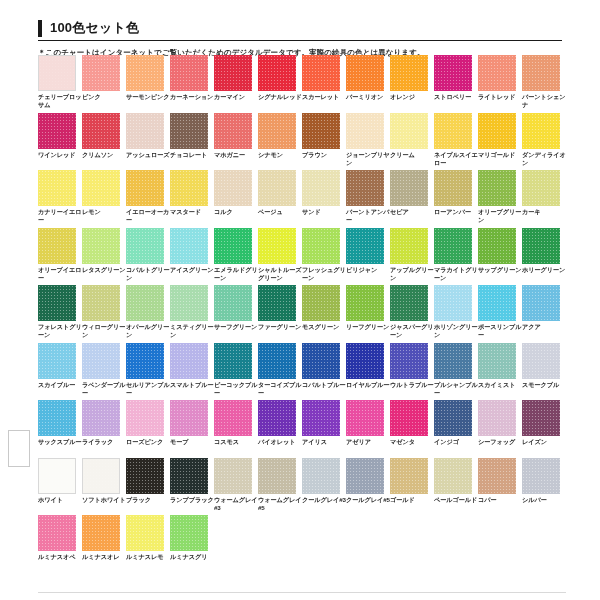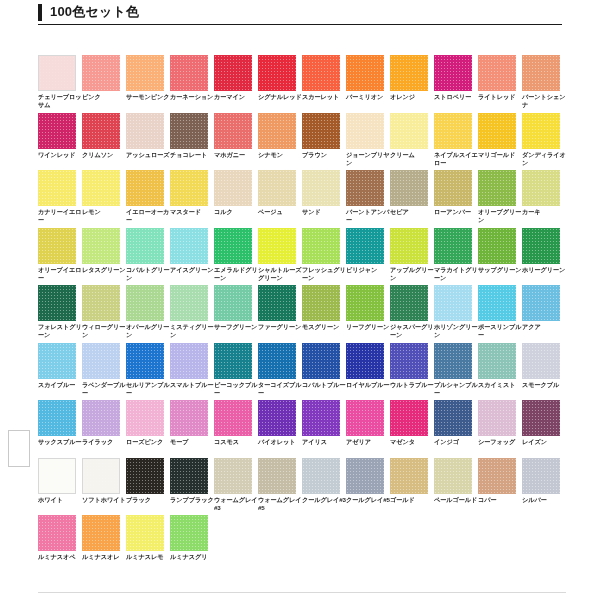--- a/index.html
+++ b/index.html
@@ -11,21 +11,21 @@
     overflow: hidden;
   }
   #page {
     position: relative;
     width: 600px; height: 600px;
     background: #ffffff;
   }
   
   .header {
     position: absolute;
-    left: 38px; top: 4px;
+    left: 38px; top: 20px;
     width: 524px;
   }
   .title-row {
     display: flex;
     align-items: center;
     gap: 8px;
     border-bottom: 1px solid #1a1a1a;
     padding-bottom: 3px;
   }
   .title-bar {
@@ -118,20 +118,21 @@
 </head>
 <body>
 
 <div id="page">
 
   <div class="header">
     <div class="title-row">
       <div class="title-bar"></div>
       <div class="title-text">100色セット色</div>
     </div>
+    <div class="note">＊このチャートはインターネットでご覧いただくためのデジタルデータです。実際の絵具の色とは異なります。</div>
   </div>
 
   <div class="grid" id="swatch-grid">
       <div class="row">
         <div class="cell">
           <div class="chip bordered flat" style="background-color: rgb(246, 220, 218);"></div>
           <div class="label">チェリーブロッサム</div>
         </div>
         <div class="cell">
           <div class="chip" style="background-color: rgb(247, 154, 148);"></div>

